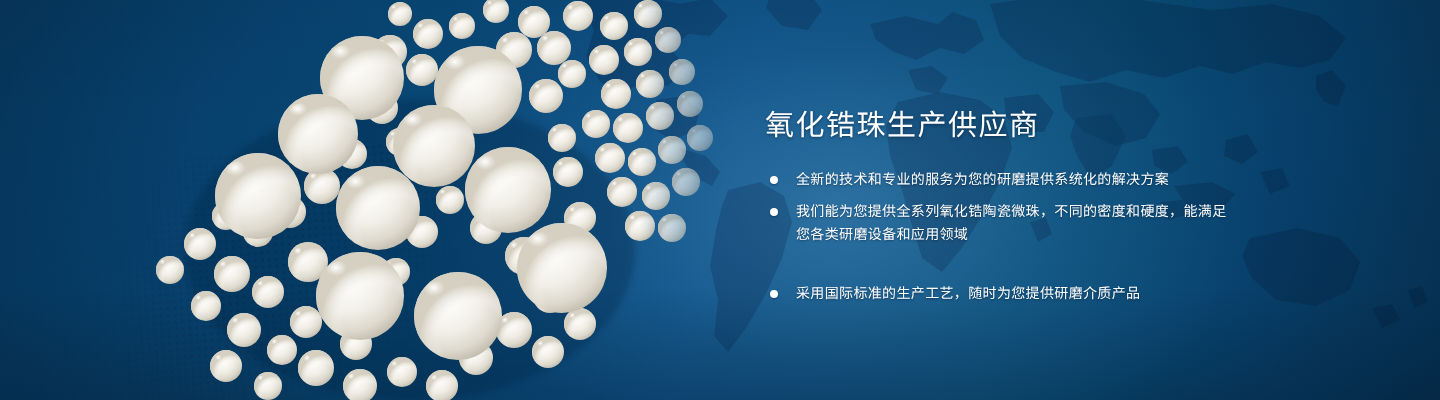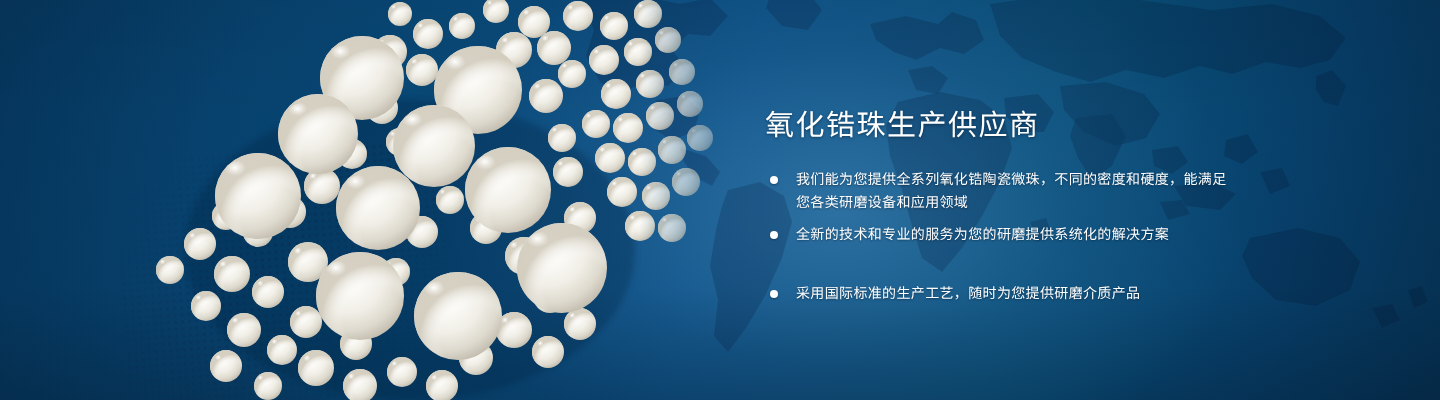--- a/index.html
+++ b/index.html
@@ -488,25 +488,25 @@
         </g>
       </g>
     </svg>
   </div>
 
   <div class="copy">
     <h1 class="headline">氧化锆珠生产供应商</h1>
     <ul class="bullets">
       <li class="bullet">
         <span class="dot"></span>
-        <span class="bullet-text">我们能为您提供全系列氧化锆陶瓷微珠，不同的密度和硬度，能满足您各类研磨设备和应用领域</span>
+        <span class="bullet-text">全新的技术和专业的服务为您的研磨提供系统化的解决方案</span>
       </li>
       <li class="bullet">
         <span class="dot"></span>
-        <span class="bullet-text">全新的技术和专业的服务为您的研磨提供系统化的解决方案</span>
+        <span class="bullet-text">我们能为您提供全系列氧化锆陶瓷微珠，不同的密度和硬度，能满足您各类研磨设备和应用领域</span>
       </li>
       <li class="bullet">
         <span class="dot"></span>
         <span class="bullet-text">采用国际标准的生产工艺，随时为您提供研磨介质产品</span>
       </li>
     </ul>
   </div>
 
 </div>
 

